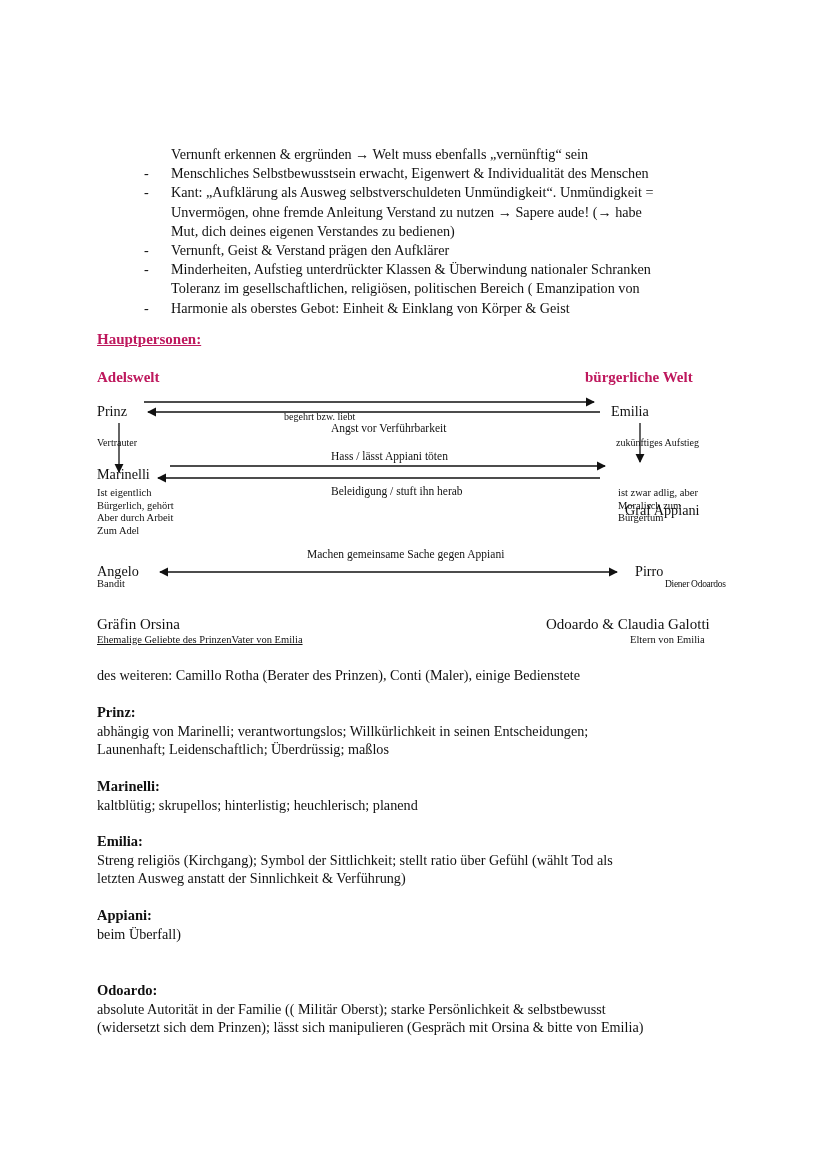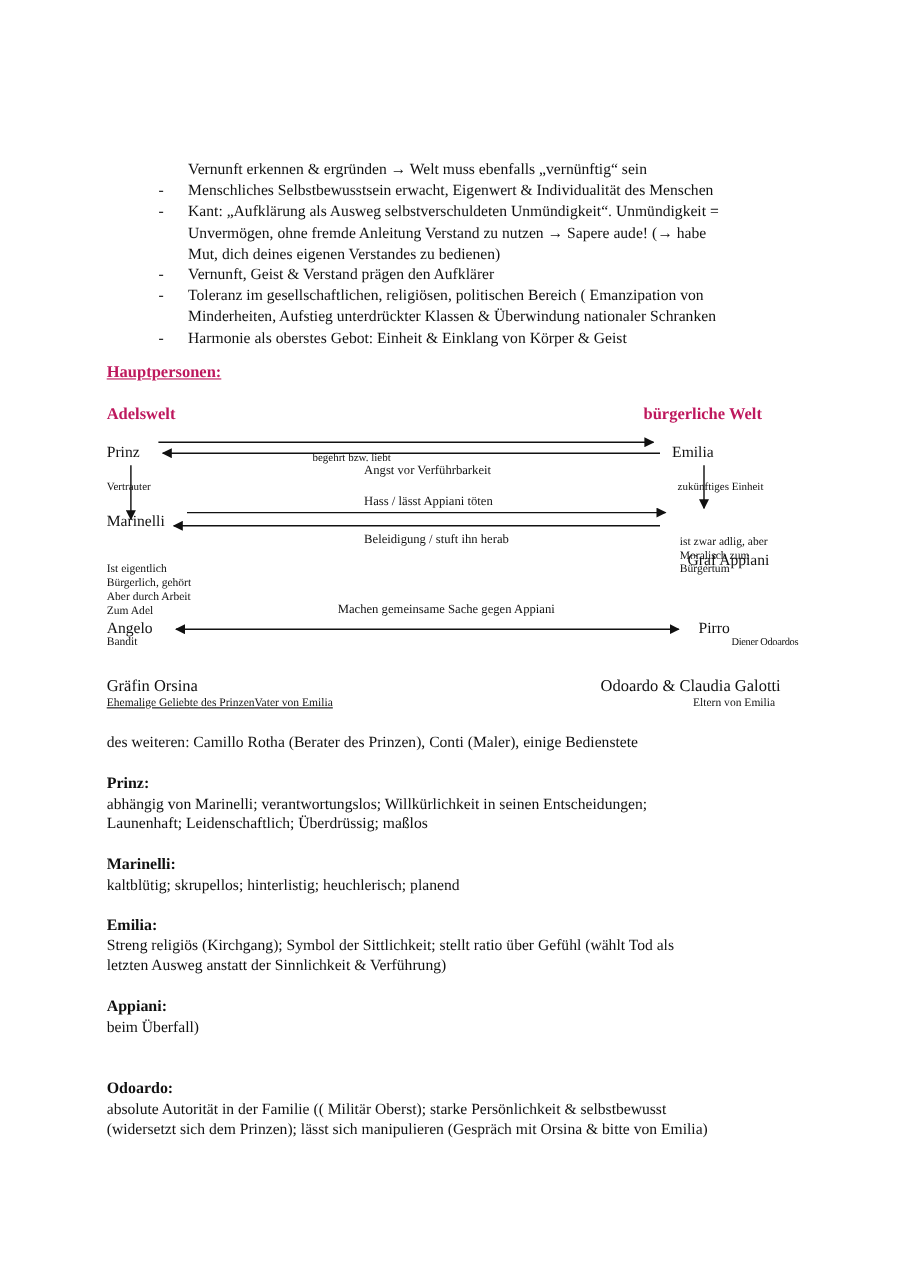--- a/index.html
+++ b/index.html
@@ -33,22 +33,22 @@
     <div>Kant: „Aufklärung als Ausweg selbstverschuldeten Unmündigkeit“. Unmündigkeit =</div>
     <div>Unvermögen, ohne fremde Anleitung Verstand zu nutzen → Sapere aude! (→ habe</div>
     <div>Mut, dich deines eigenen Verstandes zu bedienen)</div>
   </div>
   <div class="bl-item">
     <span class="bl-dash">-</span>
     <div>Vernunft, Geist &amp; Verstand prägen den Aufklärer</div>
   </div>
   <div class="bl-item">
     <span class="bl-dash">-</span>
+    <div>Minderheiten, Aufstieg unterdrückter Klassen &amp; Überwindung nationaler Schranken</div>
     <div>Toleranz im gesellschaftlichen, religiösen, politischen Bereich ( Emanzipation von</div>
-    <div>Minderheiten, Aufstieg unterdrückter Klassen &amp; Überwindung nationaler Schranken</div>
   </div>
   <div class="bl-item">
     <span class="bl-dash">-</span>
     <div>Harmonie als oberstes Gebot: Einheit &amp; Einklang von Körper &amp; Geist</div>
   </div>
 </div>
 
 <div class="abs red u" style="left:97px; top:331px;">Hauptpersonen:</div>
 <div class="abs red" style="left:97px; top:369px;">Adelswelt</div>
 <div class="abs red" style="left:585px; top:369px;">bürgerliche Welt</div>
@@ -77,25 +77,25 @@
 
 <div class="abs small" style="left:284px; top:411px; font-size:10px;">begehrt bzw. liebt</div>
 <div class="abs small" style="left:331px; top:422px; font-size:11.5px;">Angst vor Verführbarkeit</div>
 <div class="abs small" style="left:331px; top:450px; font-size:11.5px;">Hass / lässt Appiani töten</div>
 <div class="abs small" style="left:331px; top:485px; font-size:11.5px;">Beleidigung / stuft ihn herab</div>
 <div class="abs small" style="left:307px; top:548px; font-size:11.5px;text-align:center;">Machen gemeinsame Sache gegen Appiani</div>
 
 <div class="abs name" style="left:97px; top:403px;">Prinz</div>
 <div class="abs name" style="left:611px; top:403px;">Emilia</div>
 <div class="abs small" style="left:97px; top:437px; font-size:10px;">Vertrauter</div>
-<div class="abs small" style="left:616px; top:437px; font-size:10px;">zukünftiges Einheit</div>
+<div class="abs small" style="left:616px; top:437px; font-size:10px;">zukünftiges Aufstieg</div>
 <div class="abs name" style="left:97px; top:466px;">Marinelli</div>
 <div class="abs name" style="left:625px; top:466px;margin-top:36px;">Graf Appiani</div>
 
-<div class="abs small" style="left:97px; top:487px;margin-top:25px;">
+<div class="abs small" style="left:97px; top:487px;">
   <div>Ist eigentlich</div>
   <div>Bürgerlich, gehört</div>
   <div>Aber durch Arbeit</div>
   <div>Zum Adel</div>
 </div>
 <div class="abs small" style="left:618px; top:487px;">
   <div>ist zwar adlig, aber</div>
   <div>Moralisch zum</div>
   <div>Bürgertum</div>
 </div>

